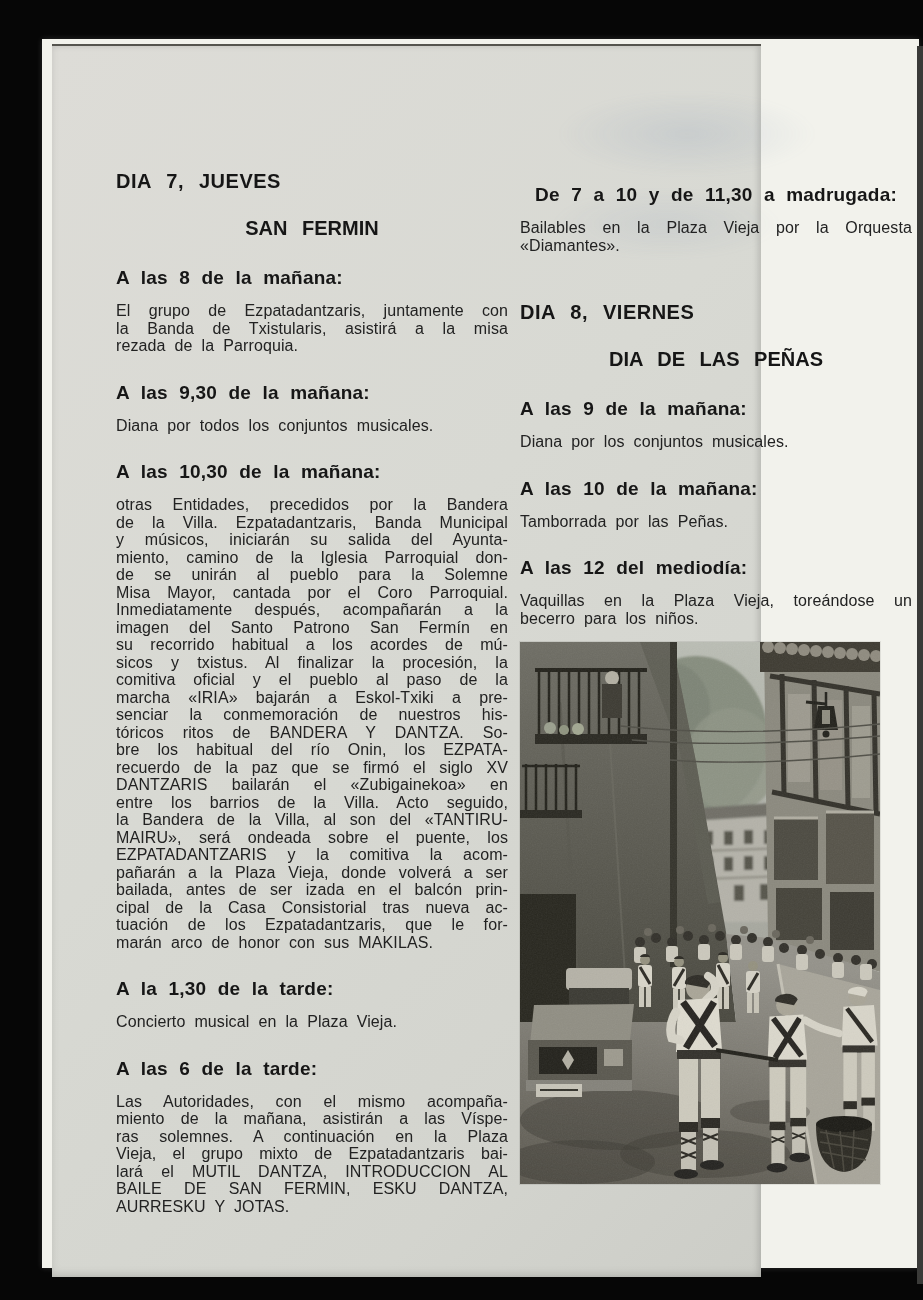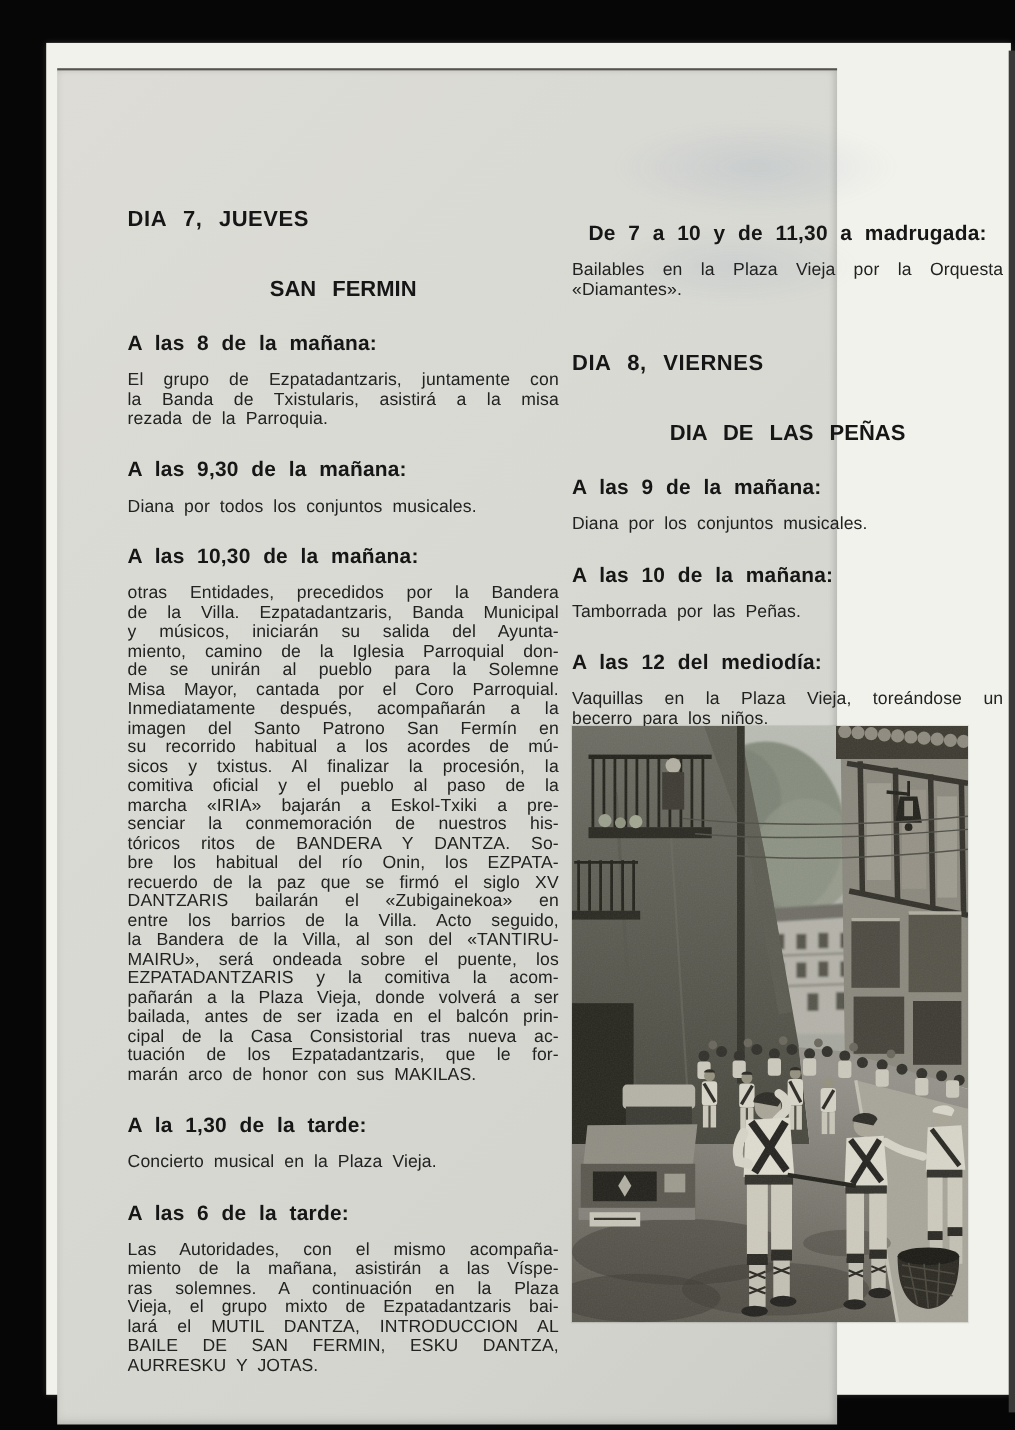--- a/index.html
+++ b/index.html
@@ -13,21 +13,21 @@
     position:absolute;left:42px;top:39px;width:877px;height:1229px;
     background:#f2f2ec;
     box-shadow:0 0 6px rgba(255,255,255,0.15);
   }
   .edge-dark{
     position:absolute;left:917px;top:46px;width:6px;height:1238px;
     background:#3a3a38;
   }
   
   .paper{
-    position:absolute;left:52px;top:62px;width:709px;height:1231px;
+    position:absolute;left:52px;top:44px;width:709px;height:1231px;
     background:linear-gradient(135deg,#dddcd7 0%,#d8d9d3 45%,#d3d4ce 80%,#cccdc7 100%);
     border-top:2px solid #55544e;
     box-shadow:inset -3px 0 6px rgba(0,0,0,0.10), inset 0 -4px 8px rgba(0,0,0,0.08);
   }
   
   .ghost-bleed{
     position:absolute;left:430px;top:28px;width:410px;height:200px;
     background:
       radial-gradient(ellipse 45% 30% at 50% 30%, rgba(105,130,170,0.14), rgba(105,130,170,0) 70%),
       radial-gradient(ellipse 40% 25% at 45% 75%, rgba(105,130,170,0.10), rgba(105,130,170,0) 70%);
@@ -38,21 +38,21 @@
   }
   .col-left{left:64px;}
   .col-right{left:468px;}
   .day{
     font-size:20px;font-weight:bold;letter-spacing:0.5px;word-spacing:9px;
     margin:6px 0 0;color:#161616;
   }
   .day.mt{margin-top:47px;}
   .title-center{
     font-size:20px;font-weight:bold;word-spacing:9px;text-align:center;
-    margin:41px 0 0;color:#161616;
+    margin:24px 0 0;color:#161616;
   }
   .time{
     font-size:19px;font-weight:bold;word-spacing:6px;letter-spacing:0.2px;
     margin:27px 0 13px;color:#161616;
   }
   .time.first{margin-top:20px;text-align:center;}
   .body{font-size:16px;letter-spacing:0.1px;color:#222;}
   .tl{
     line-height:17.5px;height:17.5px;overflow:hidden;
     text-align:justify;text-align-last:justify;word-spacing:2px;

